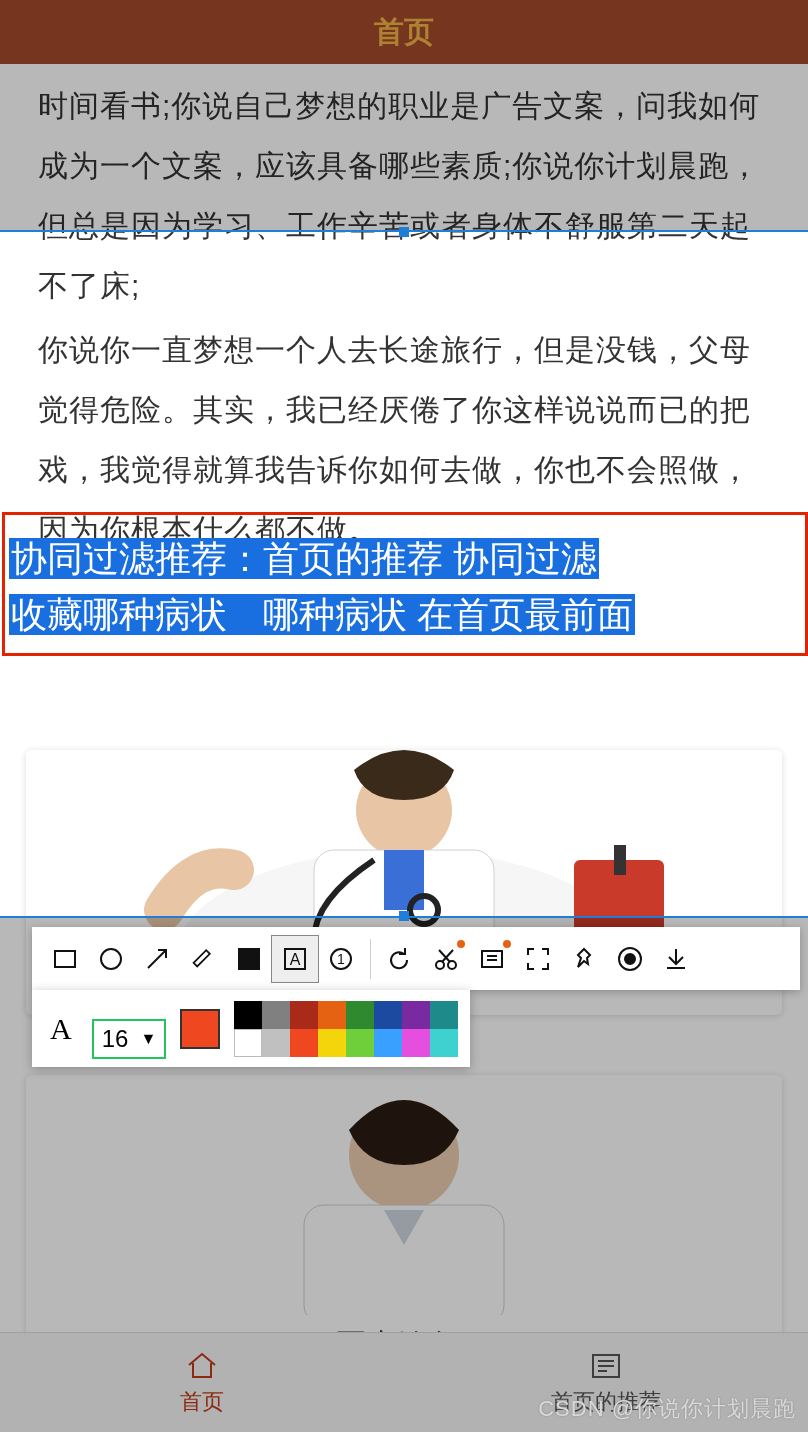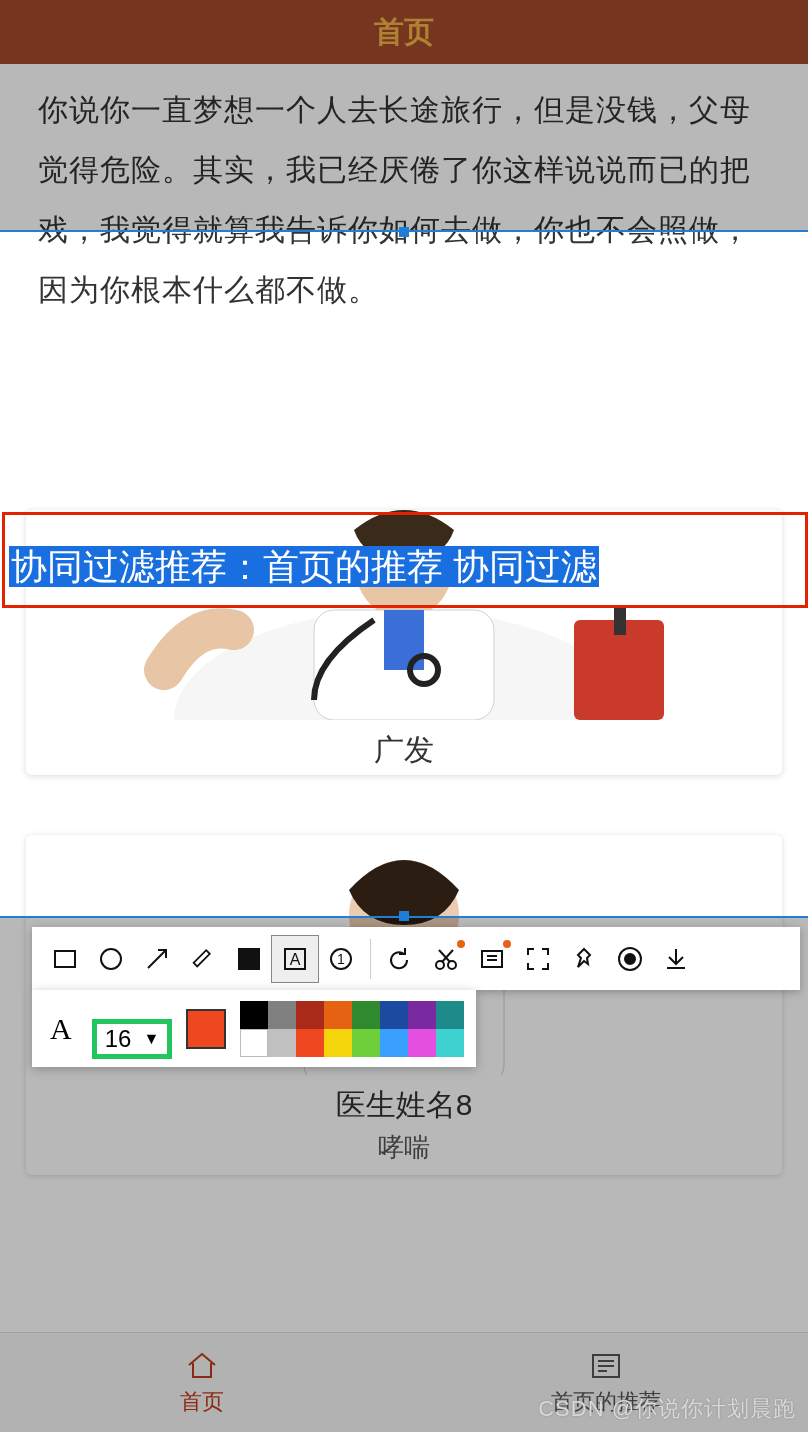--- a/index.html
+++ b/index.html
@@ -56,21 +56,21 @@
     letter-spacing: 1px;
   }
   .article .p2-wrap { margin-top: 4px; }
 
   .annot-box {
     position: absolute;
     left: 2px; right: 0;
     top: 512px;
     border: 3px solid #e22200;
     z-index: 7;
-    padding: 24px 4px 10px;
+    padding: 16px 4px 10px;
     pointer-events:none;
   }
   .annot-box .hl {
     background: #1a6fe0;
     color: #fff;
     font-size: 36px;
     line-height: 1.55;
     padding: 0 2px;
   }
 
@@ -123,21 +123,21 @@
     left:32px; top:990px;
     z-index:21;
     background:#fff;
     box-shadow:0 2px 10px rgba(0,0,0,0.25);
     display:flex; align-items:center;
     padding:8px 12px;
     gap:14px;
   }
   .format-pop .A { font-size:30px; font-family:Georgia,serif; padding:0 6px;}
   .format-pop .size {
-    border:5px solid #22c55e; display:flex; align-items:center;
+    border:2px solid #22c55e; display:flex; align-items:center;
     padding:2px 8px; font-size:24px; gap:12px; height:40px;margin-top:21px;
   }
   .format-pop .chev { font-size:16px; }
   .format-pop .curcolor { width:40px; height:40px; border:2px solid #333; }
   .swatches { display:flex; flex-direction:column; }
   .swatches .row { display:flex; }
   .swatches .sw { width:28px; height:28px; }
   .swatches .sw.white { border:1px solid #bbb; box-sizing:border-box;}
 
   .bottom-nav {
@@ -160,25 +160,27 @@
   }
 </style>
 </head>
 <body>
 
 <div class="header">
   <span>首页</span>
 </div>
 
 <div class="article">
+  <div>时间看书;你说自己梦想的职业是广告文案，问我如何成为一个文案，应该具备哪些素质;你说你计划晨跑，但总是因为学习、工作辛苦或者身体不舒服第二天起不了床;</div>
   <div class="p2-wrap">你说你一直梦想一个人去长途旅行，但是没钱，父母觉得危险。其实，我已经厌倦了你这样说说而已的把戏，我觉得就算我告诉你如何去做，你也不会照做，因为你根本什么都不做。</div>
 </div>
 
 <div class="annot-box">
   <div><span class="hl">协同过滤推荐：首页的推荐 协同过滤</span></div>
+  <div><span class="hl">收藏哪种病状　哪种病状 在首页最前面</span></div>
 </div>
 
 <div class="card top-card">
   <div class="img">
     <svg class="doc-svg" viewBox="0 0 700 210" preserveAspectRatio="xMidYMax meet">
       <rect width="700" height="210" fill="#ffffff"></rect>
       <ellipse cx="350" cy="210" rx="230" ry="110" fill="#f6f6f6"></ellipse>
       <circle cx="350" cy="60" r="48" fill="#e8c6a5"></circle>
       <path d="M300 20 q50 -40 100 0 q-10 30 -50 30 q-40 0 -50 -30" fill="#3a2a1a"></path>
       <rect x="260" y="100" width="180" height="110" rx="20" fill="#ffffff" stroke="#d0d0d0"></rect>

